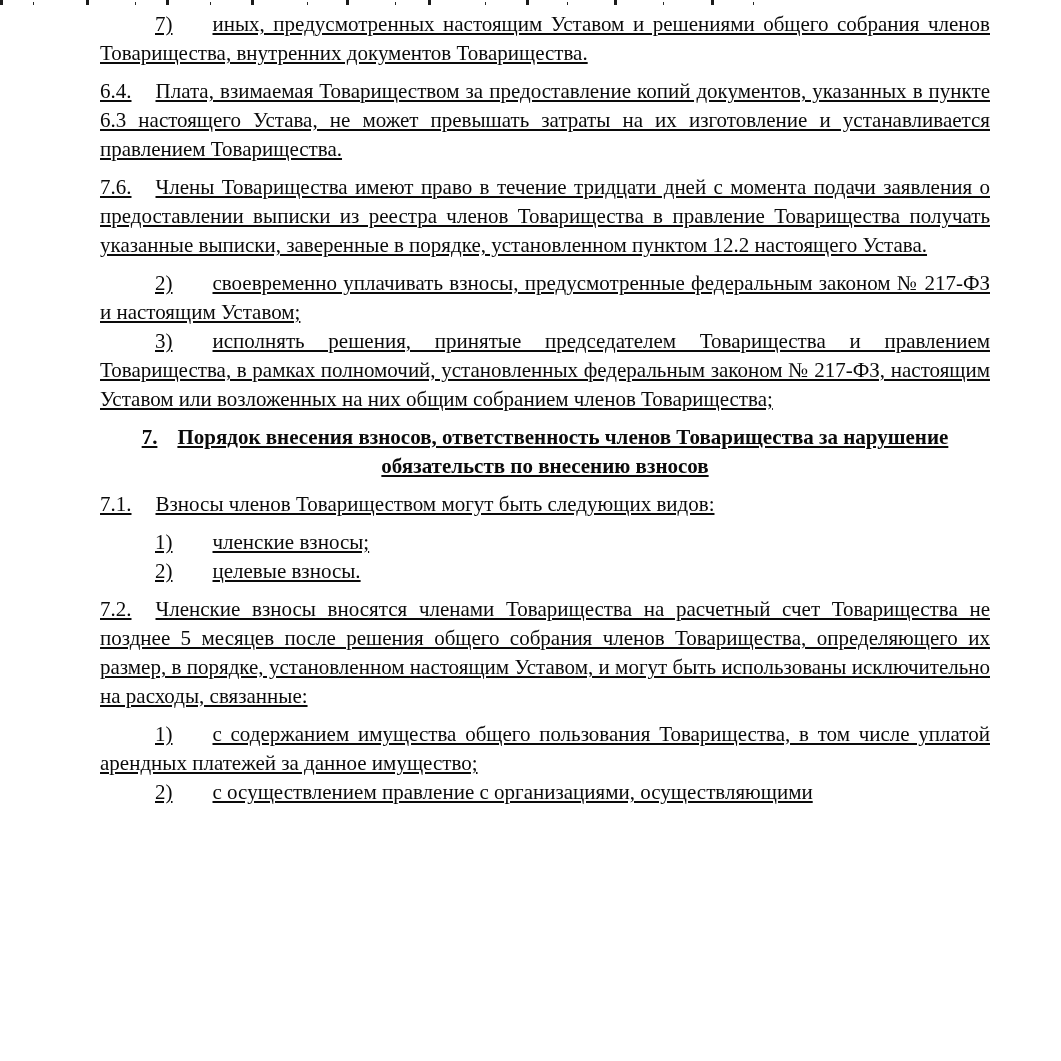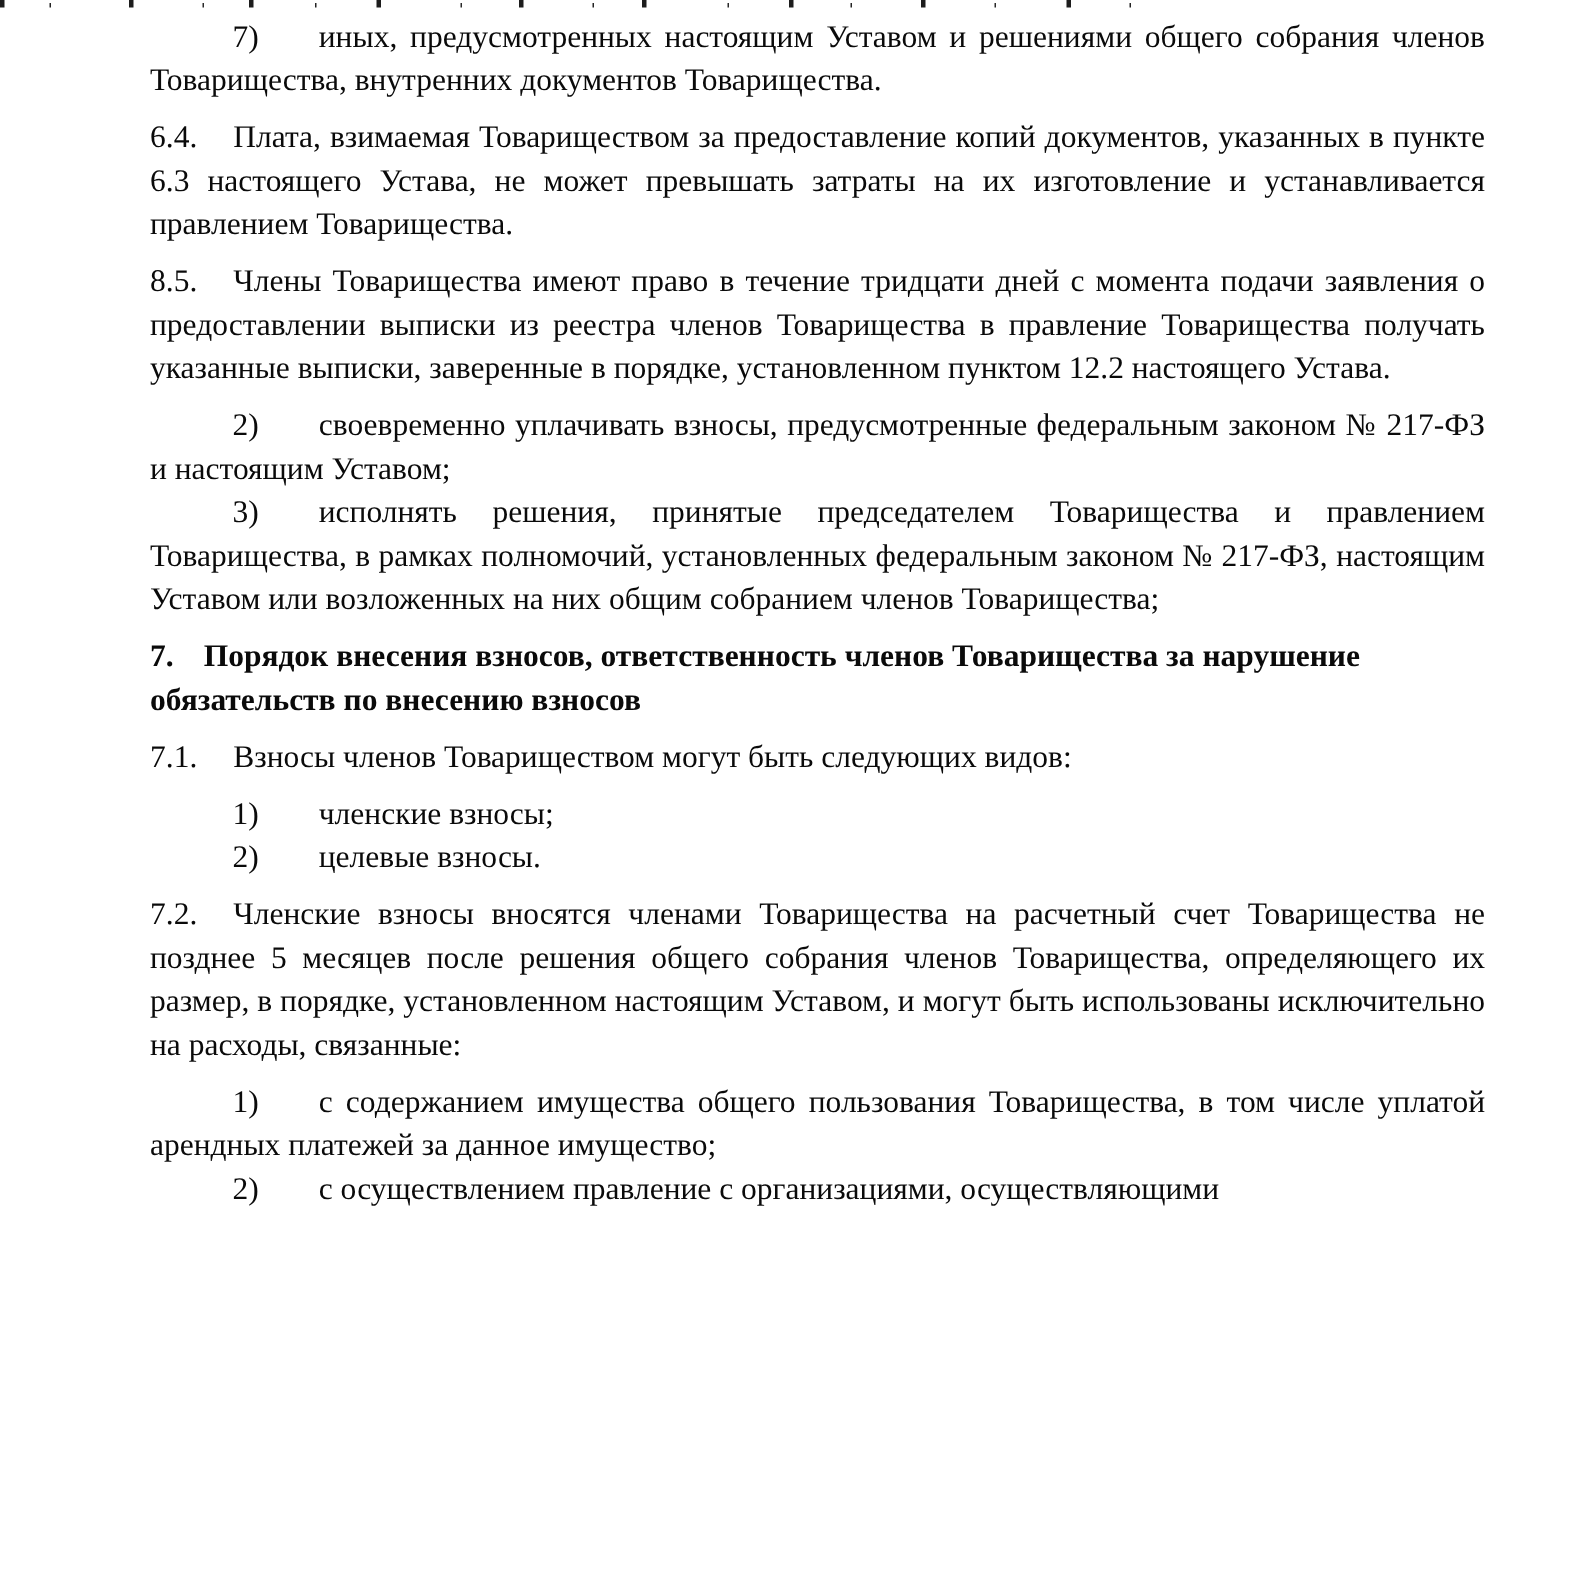--- a/index.html
+++ b/index.html
@@ -21,28 +21,29 @@
   .doc {
     position: absolute;
     left: 100px;
     right: 71px;
     top: 0;
     padding-top: 10px;
     text-align: justify;
   }
   .doc p {
     margin: 9px 0;
+    text-decoration: underline;
   }
   .doc p.list-item {
     margin: 0;
     text-indent: 55px;
   }
   .doc p.heading {
     font-weight: bold;
-    text-align: left;
+    text-align: center;
     text-indent: 0;
   }
   .gap { display: inline-block; }
   .paragraph .gap { width: 24px; }
   .list-item .gap { width: 40px; }
   .heading .gap { width: 20px; }
 
   
   .remnant {
     position: absolute;
@@ -78,21 +79,21 @@
 </head>
 <body>
 
 <div class="page">
   <div class="remnant">
       <i></i>
     </div>
   <div class="doc">
       <p class="list-item"><span>7)</span><span class="gap"></span><span>иных, предусмотренных настоящим Уставом и решениями общего собрания членов Товарищества, внутренних документов Товарищества.</span></p>
       <p class="paragraph"><span>6.4.</span><span class="gap"></span><span>Плата, взимаемая Товариществом за предоставление копий документов, указанных в пункте 6.3 настоящего Устава, не может превышать затраты на их изготовление и устанавливается правлением Товарищества.</span></p>
-      <p class="paragraph"><span>8.5.</span><span class="gap"></span><span>Члены Товарищества имеют право в течение тридцати дней с момента подачи заявления о предоставлении выписки из реестра членов Товарищества в правление Товарищества получать указанные выписки, заверенные в порядке, установленном пунктом 12.2 настоящего Устава.</span></p>
+      <p class="paragraph"><span>7.6.</span><span class="gap"></span><span>Члены Товарищества имеют право в течение тридцати дней с момента подачи заявления о предоставлении выписки из реестра членов Товарищества в правление Товарищества получать указанные выписки, заверенные в порядке, установленном пунктом 12.2 настоящего Устава.</span></p>
       <p class="list-item"><span>2)</span><span class="gap"></span><span>своевременно уплачивать взносы, предусмотренные федеральным законом № 217-ФЗ и настоящим Уставом;</span></p>
       <p class="list-item"><span>3)</span><span class="gap"></span><span>исполнять решения, принятые председателем Товарищества и правлением Товарищества, в рамках полномочий, установленных федеральным законом № 217-ФЗ, настоящим Уставом или возложенных на них общим собранием членов Товарищества;</span></p>
       <p class="heading"><span>7.</span><span class="gap"></span><span>Порядок внесения взносов, ответственность членов Товарищества за нарушение обязательств по внесению взносов</span></p>
       <p class="paragraph"><span>7.1.</span><span class="gap"></span><span>Взносы членов Товариществом могут быть следующих видов:</span></p>
       <p class="list-item"><span>1)</span><span class="gap"></span><span>членские взносы;</span></p>
       <p class="list-item"><span>2)</span><span class="gap"></span><span>целевые взносы.</span></p>
       <p class="paragraph"><span>7.2.</span><span class="gap"></span><span>Членские взносы вносятся членами Товарищества на расчетный счет Товарищества не позднее 5 месяцев после решения общего собрания членов Товарищества, определяющего их размер, в порядке, установленном настоящим Уставом, и могут быть использованы исключительно на расходы, связанные:</span></p>
       <p class="list-item"><span>1)</span><span class="gap"></span><span>с содержанием имущества общего пользования Товарищества, в том числе уплатой арендных платежей за данное имущество;</span></p>
       <p class="list-item"><span>2)</span><span class="gap"></span><span>с осуществлением правление с организациями, осуществляющими</span></p>
     </div>

